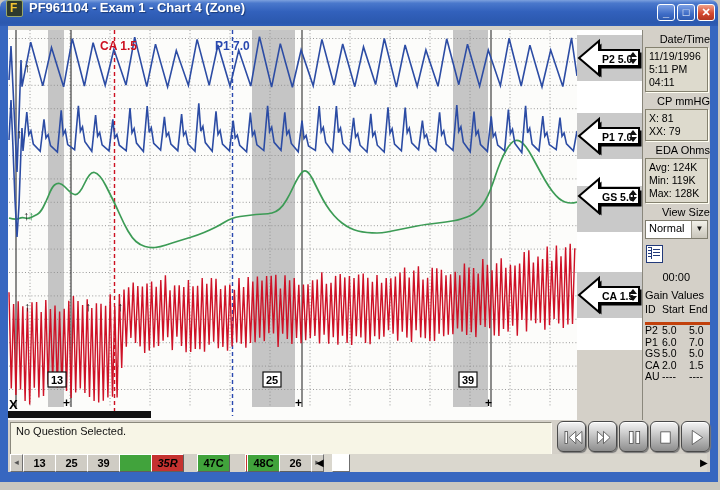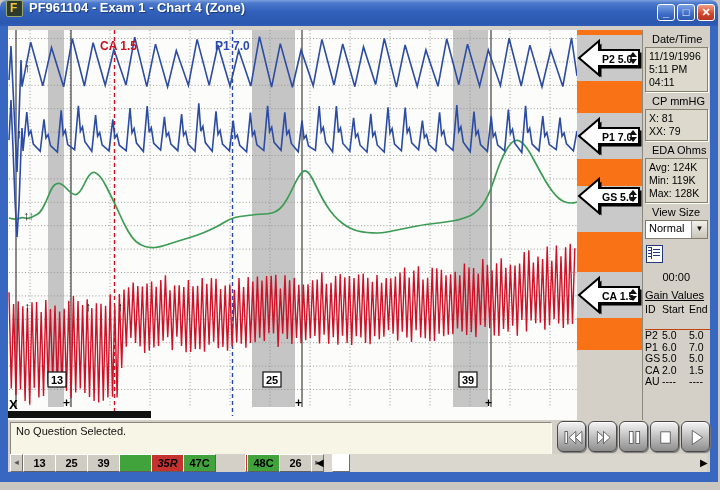--- a/index.html
+++ b/index.html
@@ -23,43 +23,43 @@
     color:#fff;font-size:11px;line-height:14px;text-align:center;font-weight:bold;}
   #btn-close{background:linear-gradient(180deg,#F0A088,#D6492F 55%,#B23520);}
   
   .frame{position:absolute;background:#3767C0;}
   #frame-l{left:0;top:26px;width:8px;height:448px;}
   #frame-r{left:710px;top:26px;width:8px;height:448px;}
   #frame-b{left:0;top:472px;width:718px;height:10px;}
   
   #chart-wrap{position:absolute;left:8px;top:30px;width:569px;height:390px;background:#FCFCFA;}
   
-  #strip{position:absolute;left:577px;top:30px;width:65px;height:320px;background:#f97316;}
+  #strip{position:absolute;left:577px;top:30px;width:65px;height:320px;background:#ffffff;}
   .strip-block{position:absolute;left:0;width:65px;height:46px;background:#C9C9C9;}
   .chan-label{position:absolute;left:0;width:65px;height:40px;}
   
   #sidebar{position:absolute;left:642px;top:30px;width:68px;height:390px;
     background:#D4D0C8;border-left:1px solid #8a877c;box-sizing:border-box;font-size:11px;color:#000;}
-  .sb-label{text-align:left;margin-top:3px;font-size:11px;margin-left:9px;}
+  .sb-label{text-align:right;margin-top:3px;font-size:11px;margin-left:9px;}
   .sb-box{margin:2px 2px 0 2px;background:#DDDACD;border:1px solid #84816f;
     box-shadow:1px 1px 0 #fffef2;padding:2px 1px 2px 3px;font-size:10.5px;line-height:13px;}
   #viewsize-select{display:flex;margin:2px 2px 0 2px;height:17px;border:1px solid #7f7c6e;background:#fff;}
   #viewsize-value{flex:1;font-size:11px;padding:1px 0 0 3px;white-space:nowrap;overflow:hidden;}
   #viewsize-btn{width:15px;background:linear-gradient(180deg,#F2F1EA,#C9C5BA);
     border-left:1px solid #9a968a;font-size:8px;line-height:15px;text-align:center;color:#111;}
   #notepad-icon{margin:6px 0 0 3px;width:15px;height:16px;background:#fff;
     border:1px solid #223a7a;position:relative;}
   #notepad-icon:before{content:"";position:absolute;left:1px;top:1px;width:3px;height:12px;
     border-right:1px solid #223a7a;background:repeating-linear-gradient(180deg,#223a7a 0 1px,#fff 1px 3px);}
   #notepad-icon:after{content:"";position:absolute;left:6px;top:3px;width:7px;height:9px;
     background:repeating-linear-gradient(180deg,#223a7a 0 1px,#fff 1px 3px);}
   #clock{ text-align:right;padding-right:20px;margin-top:8px;font-size:11px;}
-  #gain-title{margin:6px 0 0 2px;font-size:11px;text-decoration:underline;}
+  #gain-title{margin:6px 0 0 2px;font-size:11px;}
   #gain-head{display:grid;grid-template-columns:17px 27px 22px;margin:2px 0 0 2px;
-    font-size:10.5px;border-bottom:1px solid #c2410c;padding-bottom:14px;}
+    font-size:10.5px;border-bottom:3px solid #c2410c;padding-bottom:7px;}
   #gain-rows{margin-left:2px;}
   .gain-row{display:grid;grid-template-columns:17px 27px 22px;font-size:10.5px;line-height:11.5px;}
   
   #status-row{position:absolute;left:8px;top:420px;width:702px;height:34px;background:#D4D0C8;}
   #status-box{position:absolute;left:2px;top:2px;width:542px;height:44px;background:#F7F5E6;
     border:1px solid;border-color:#8a887c #fffef4 #fffef4 #8a887c;box-sizing:border-box;
     font-size:11px;padding:2px 0 0 5px;color:#111;}
   .transport-btn{position:absolute;top:1px;width:29px;height:31px;border-radius:6px;
     border:1px solid #4a4a4a;box-sizing:border-box;
     background:linear-gradient(180deg,#F5F5F5,#C6C6C6 45%,#8D8D8D);
@@ -284,21 +284,21 @@
   </div>
 
   <div id="question-row">
     <div class="qnav" style="left:2px;">◂</div>
     <div id="qbtns">
         <div class="qbtn q-plain" style="left: 15px;">13</div>
         <div class="qbtn q-plain" style="left: 47px;">25</div>
         <div class="qbtn q-plain" style="left: 79px;">39</div>
         <div class="qbtn q-green" style="left: 111px; padding-left: 36px;">46C</div>
         <div class="qbtn q-red" style="left: 143px;">35R</div>
-        <div class="qbtn q-green" style="left: 175px;">47C</div>
+        <div class="qbtn q-green" style="left: 189px;">47C</div>
         <div class="qbtn q-red" style="left: 197px; margin-left: 40px;">33R</div>
         <div class="qbtn q-green" style="left: 239px;">48C</div>
         <div class="qbtn q-plain" style="left: 271px;">26</div>
       </div>
     <div class="qnav" style="left:303px;">▸</div>
     <div id="scroll-track"></div>
     <div class="scroll-glyph" style="left:308px;">◀</div>
     <div id="scroll-thumb"></div>
     <div class="scroll-glyph" style="left:692px;">▶</div>
   </div>

